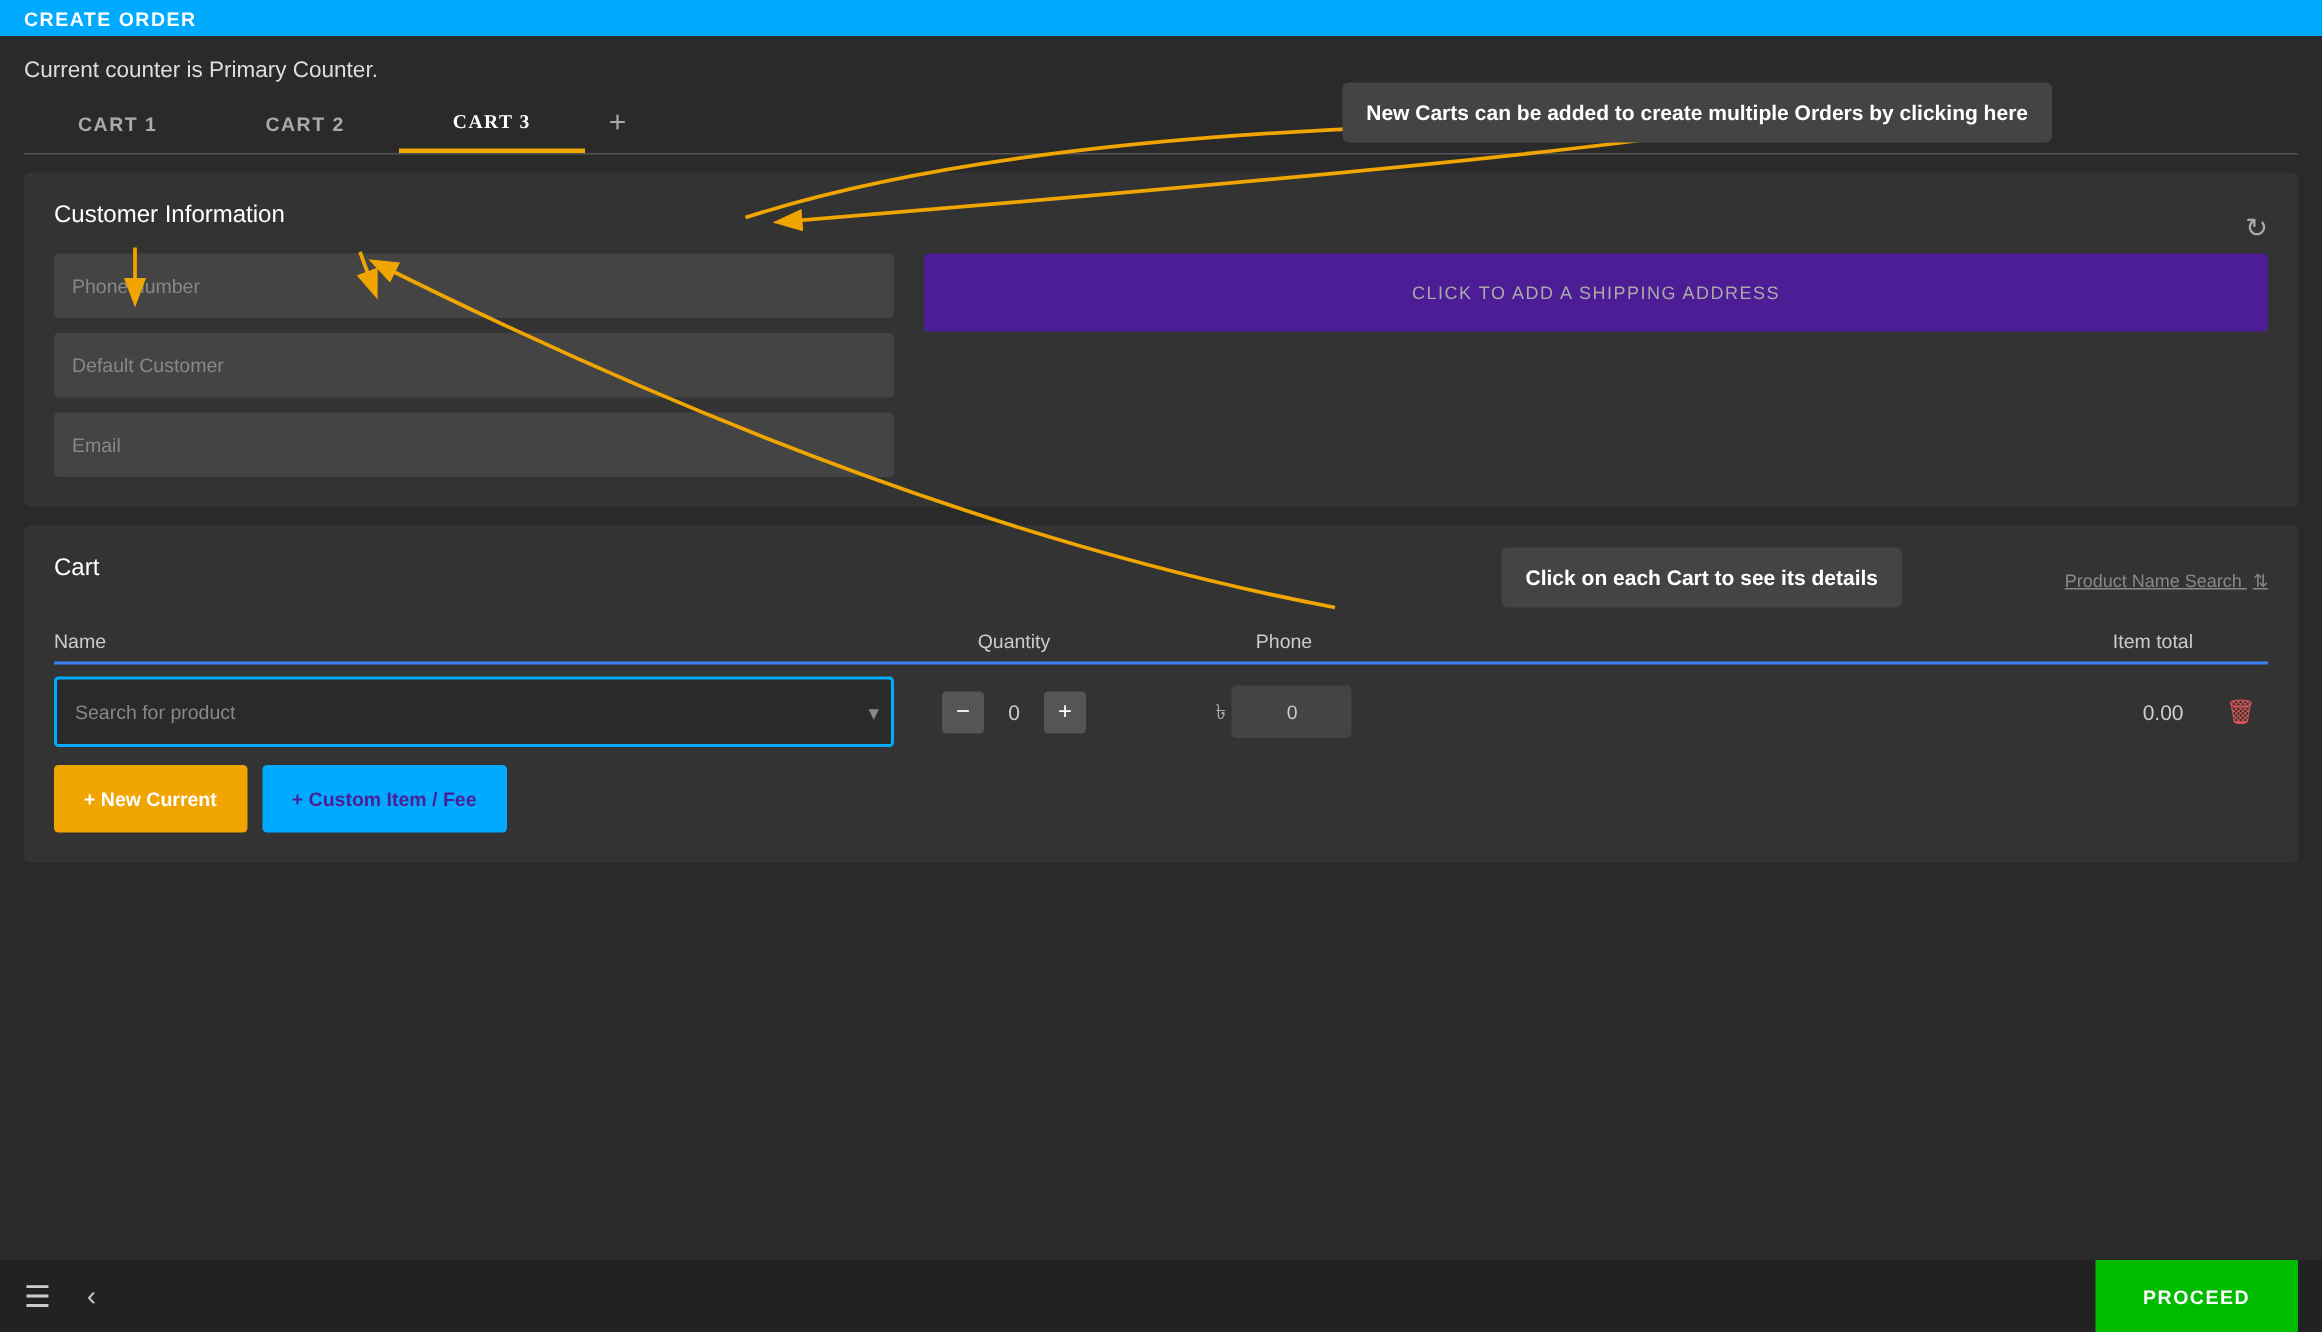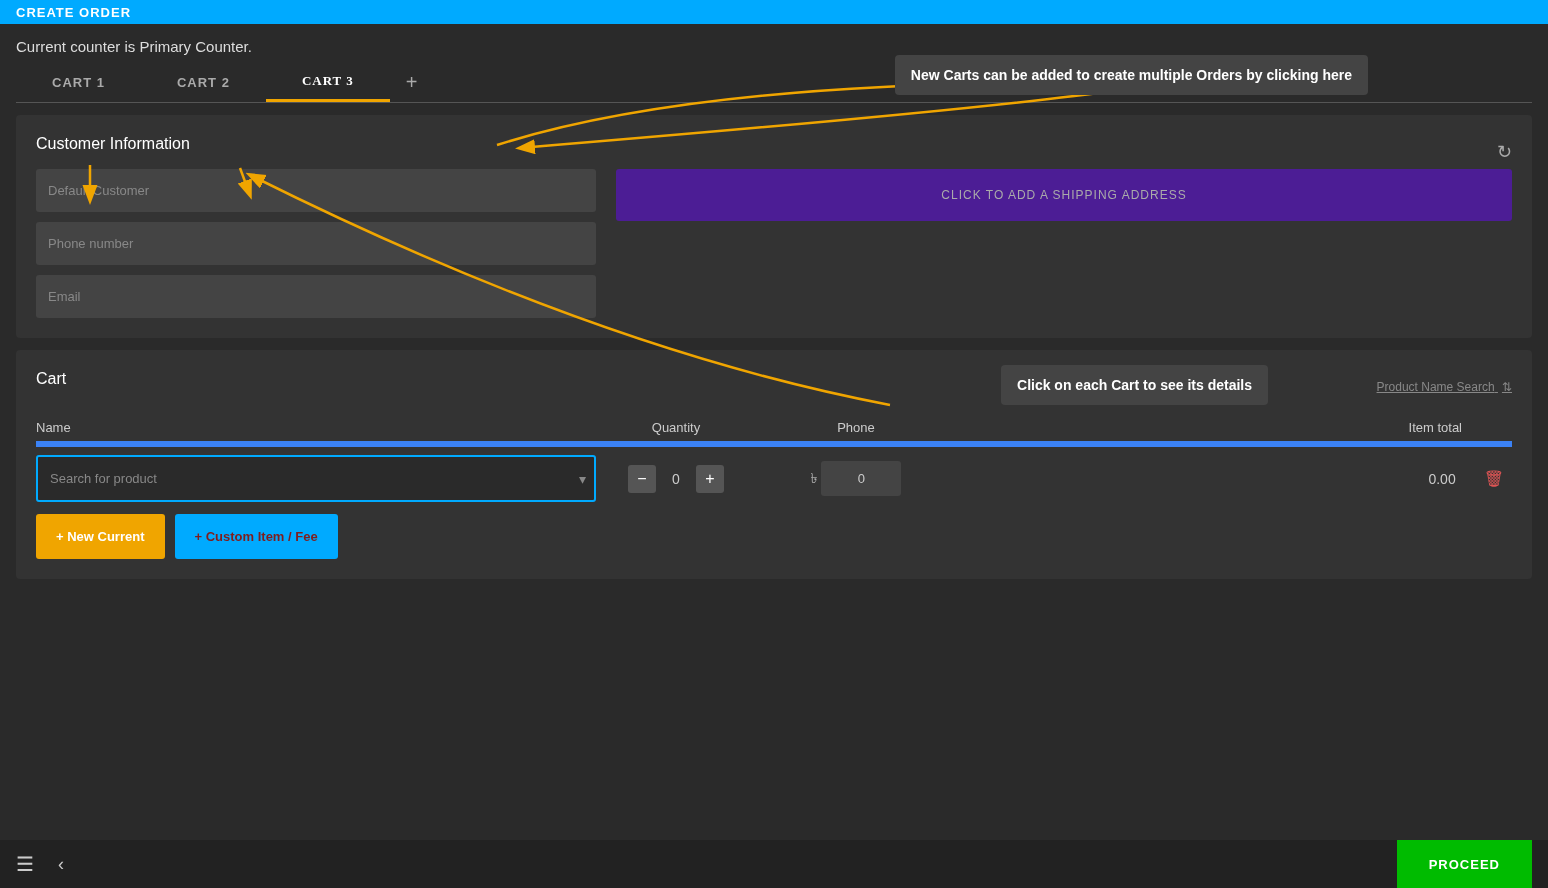--- a/index.html
+++ b/index.html
@@ -160,21 +160,21 @@
     .product-name-search {
       font-size: 12px;
       color: #888;
       text-decoration: underline;
     }
 
     .cart-columns {
       display: flex;
       align-items: center;
       padding: 6px 0;
-      border-bottom: 6px solid #3b82f6;
+      border-bottom: 2px solid #3b82f6;
       margin-bottom: 8px;
       font-size: 13px;
       color: #ccc;
       font-weight: 500;
     }
     .col-name { flex: 0 0 560px; }
     .col-qty { flex: 0 0 160px; text-align: center; }
     .col-rate { flex: 0 0 200px; text-align: center; }
     .col-total { flex: 1; text-align: right; padding-right: 50px; }
 
@@ -297,21 +297,21 @@
       display: flex;
       align-items: center;
       gap: 6px;
     }
 
     .btn-custom-item {
       background: #00aaff;
       border: none;
       border-radius: 3px;
       padding: 15px 20px;
-      color: #7f1d1d;
+      color: #4c1d95;
       font-size: 13px;
       font-weight: 600;
       cursor: pointer;
       display: flex;
       align-items: center;
       gap: 6px;
     }
 
     
     .bottom-bar {
@@ -412,22 +412,22 @@
     <div class="cart-tab-add">+</div>
   </div>
 
   <div class="section-card">
     <div class="section-header-row">
       <div class="section-title">Customer Information</div>
       <div class="refresh-icon">↻</div>
     </div>
     <div class="customer-info-layout">
       <div class="customer-fields">
+        <input class="field-input" type="text" placeholder="Phone number" style="">
         <input class="field-input" type="text" placeholder="Default Customer" style="">
-        <input class="field-input" type="text" placeholder="Phone number" style="">
         <input class="field-input" type="text" placeholder="Email" style="">
       </div>
       <div style="flex:1; padding-top: 0;">
         <button class="shipping-btn" style="width:100%; height: 52px;">CLICK TO ADD A SHIPPING ADDRESS</button>
       </div>
     </div>
   </div>
 
   <div class="cart-section">
     <div class="cart-header-row">

